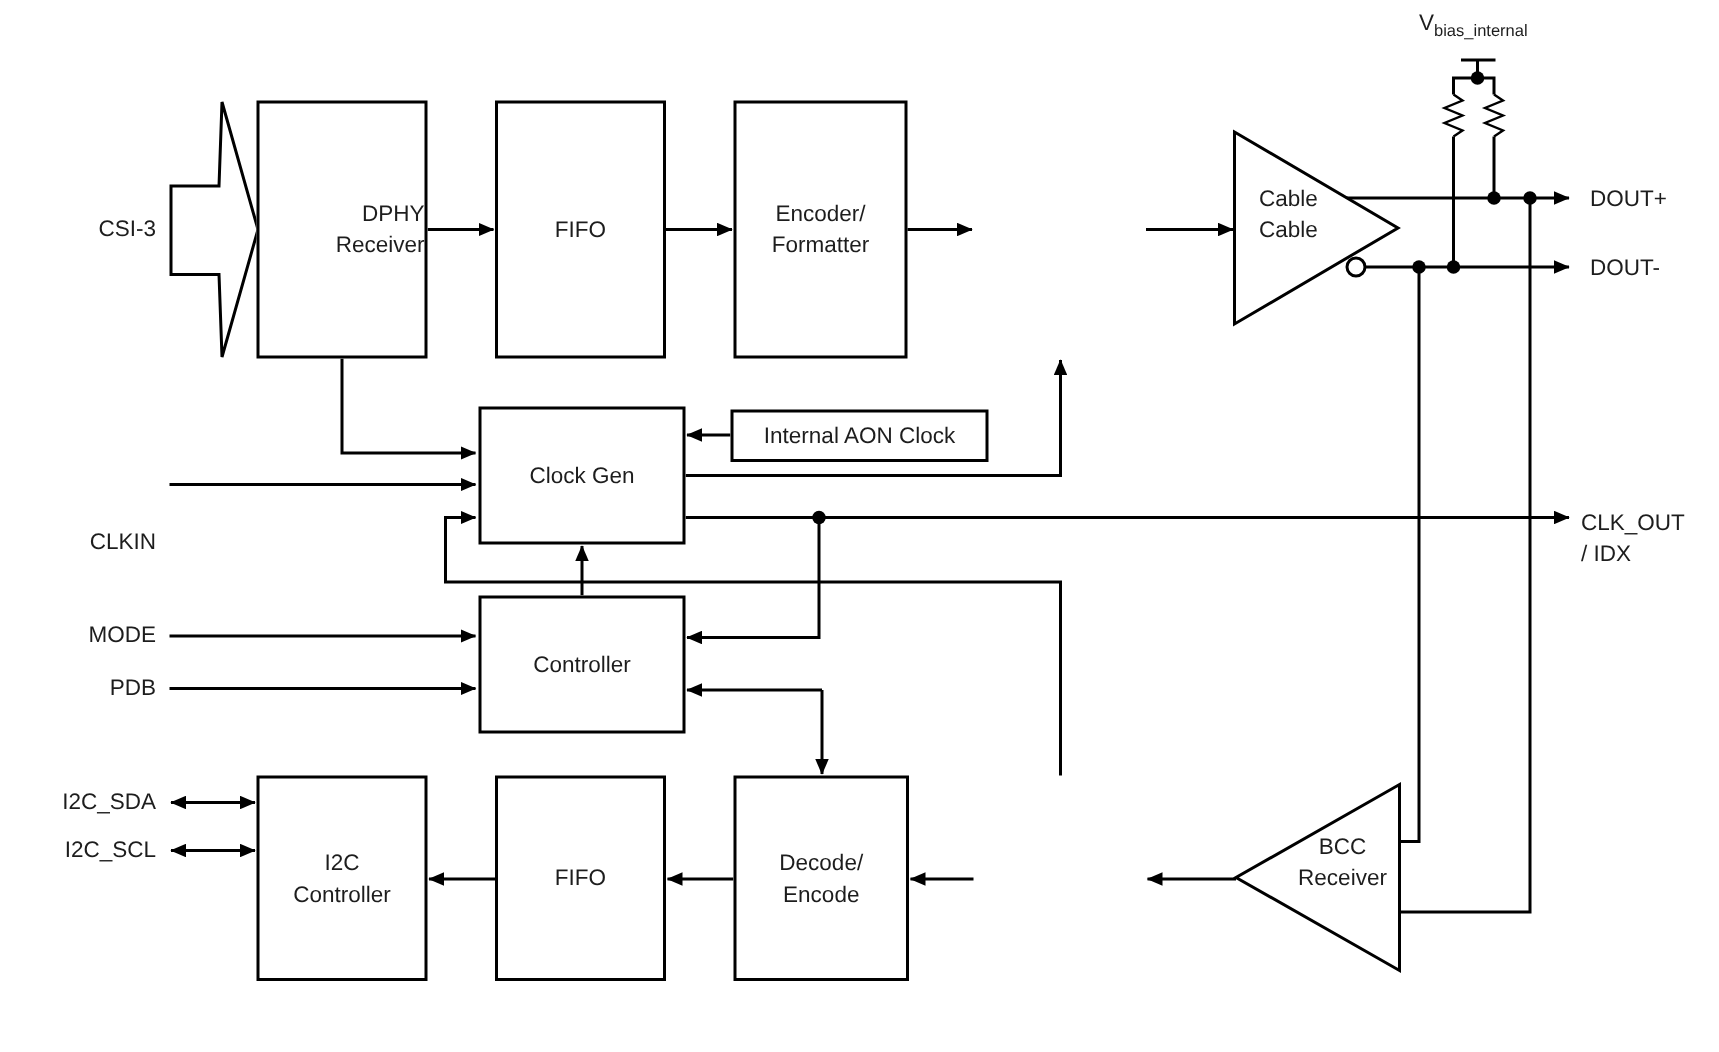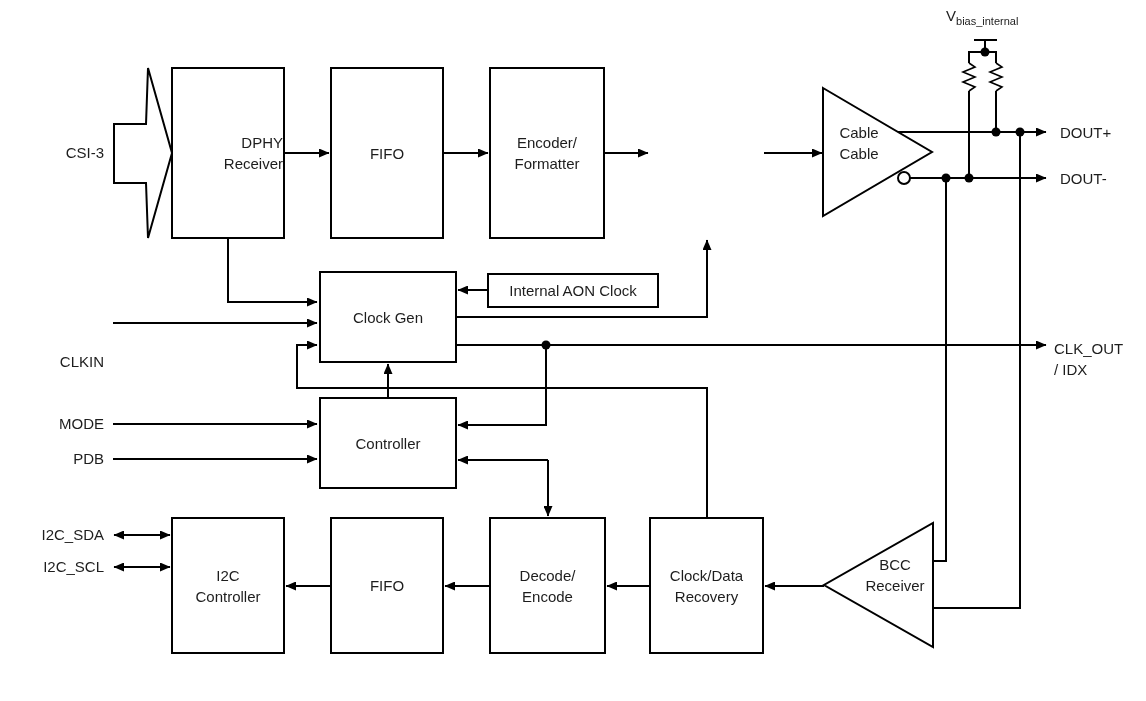--- a/index.html
+++ b/index.html
@@ -129,24 +129,20 @@
     <span>I2C</span>
     <span>Controller</span>
   </div>
   <div class="block" style="left:330px;top:517px;width:114px;height:137px;">
     <span>FIFO</span>
   </div>
   <div class="block" style="left:489px;top:517px;width:117px;height:137px;">
     <span>Decode/</span>
     <span>Encode</span>
   </div>
-  <div class="block" style="left:649px;top:517px;width:115px;height:137px;">
-    <span>Clock/Data</span>
-    <span>Recovery</span>
-  </div>
 
   <div class="tri-lbl" style="left:823px;top:122px;width:72px;height:62px;">
     <span>Cable</span>
     <span>Cable</span>
   </div>
   <div class="tri-lbl" style="left:853px;top:554px;width:84px;height:62px;">
     <span>BCC</span>
     <span>Receiver</span>
   </div>
 

